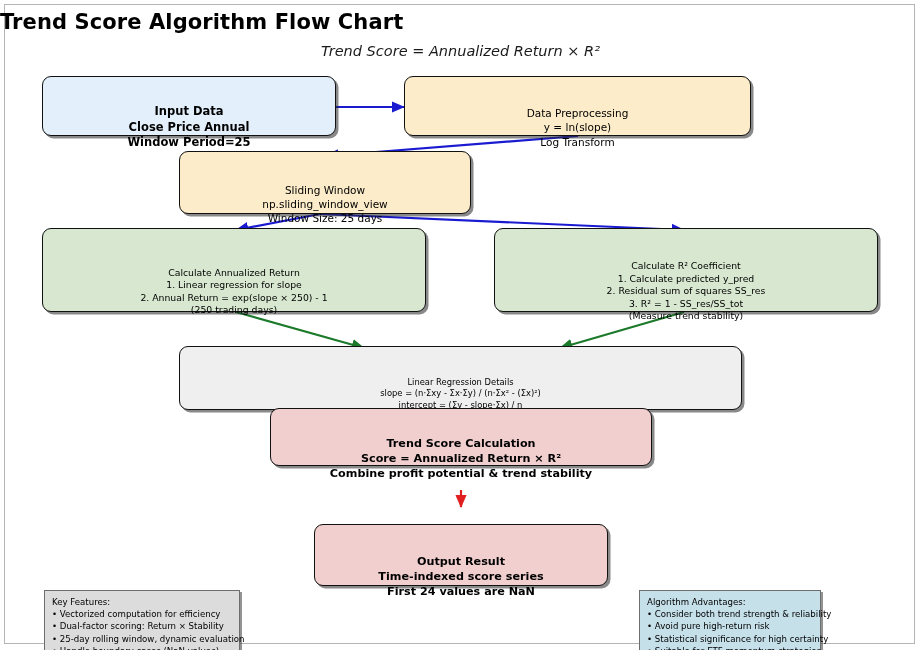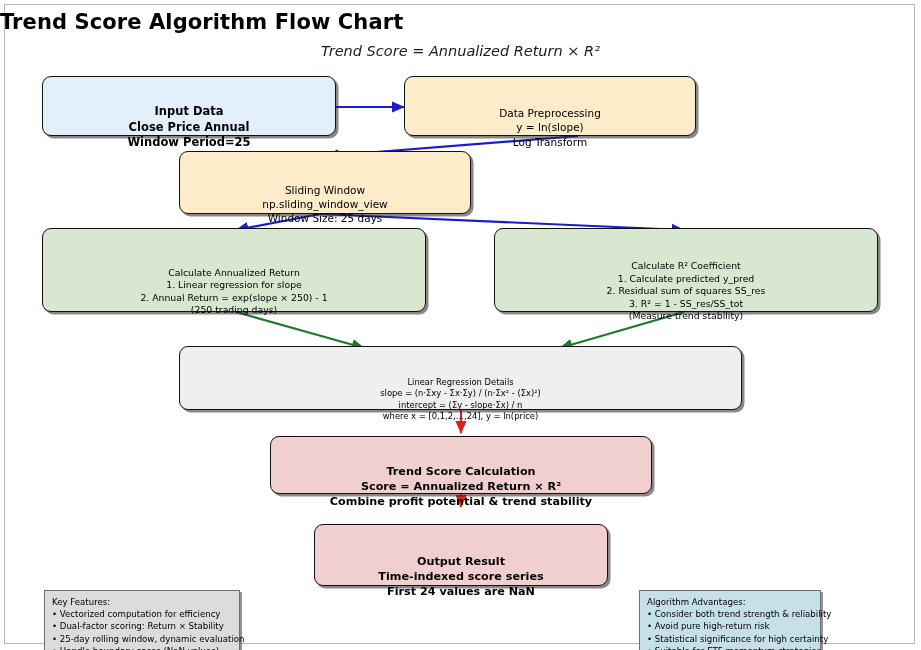--- a/index.html
+++ b/index.html
@@ -67,31 +67,31 @@
     text-align: center;
     color: #000000;
     line-height: 1.34;
     box-shadow: 2.5px 2.5px 0px rgba(40,40,40,0.55);
   }
   .node .lines { width: 100%; padding: 0 10px; box-sizing: border-box; margin-top: 43px; }
   .node .lines div { white-space: pre; }
 
   .n-input     { left:42px;  top:76px;  width:294px; height:60px;
                  background:#e3f0fb; font-size:11.5px; font-weight:bold; }
-  .n-preproc   { left:404px; top:76px; width:292px; height:60px;
+  .n-preproc   { left:404px; top:76px; width:347px; height:60px;
                  background:#fcecc9; font-size:10.5px; font-weight:normal; }
   .n-window    { left:179px; top:151px; width:292px; height:63px;
                  background:#fcecc9; font-size:10.5px; font-weight:normal; }
   .n-return    { left:42px;  top:228px; width:384px; height:84px;
                  background:#d8e8d0; font-size:9.3px; font-weight:normal; }
   .n-r2        { left:494px; top:228px; width:384px; height:84px;
                  background:#d8e8d0; font-size:9.3px; font-weight:normal; }
   .n-regress   { left:179px; top:346px; width:563px; height:64px;
                  background:#efefef; font-size:8.4px; font-weight:normal; }
-  .n-score     { left:270px; top:436px; width:382px; height:58px;
+  .n-score     { left:270px; top:408px; width:382px; height:58px;
                  background:#f2cfcf; font-size:11.2px; font-weight:bold; }
   .n-output    { left:314px; top:524px; width:294px; height:62px;
                  background:#f2cfcf; font-size:11.2px; font-weight:bold; }
 
   .legend {
     position: absolute;
     box-sizing: border-box;
     border: 1px solid #6e6e6e;
     padding: 5px 7px 5px 7px;
     font-size: 8.6px;

